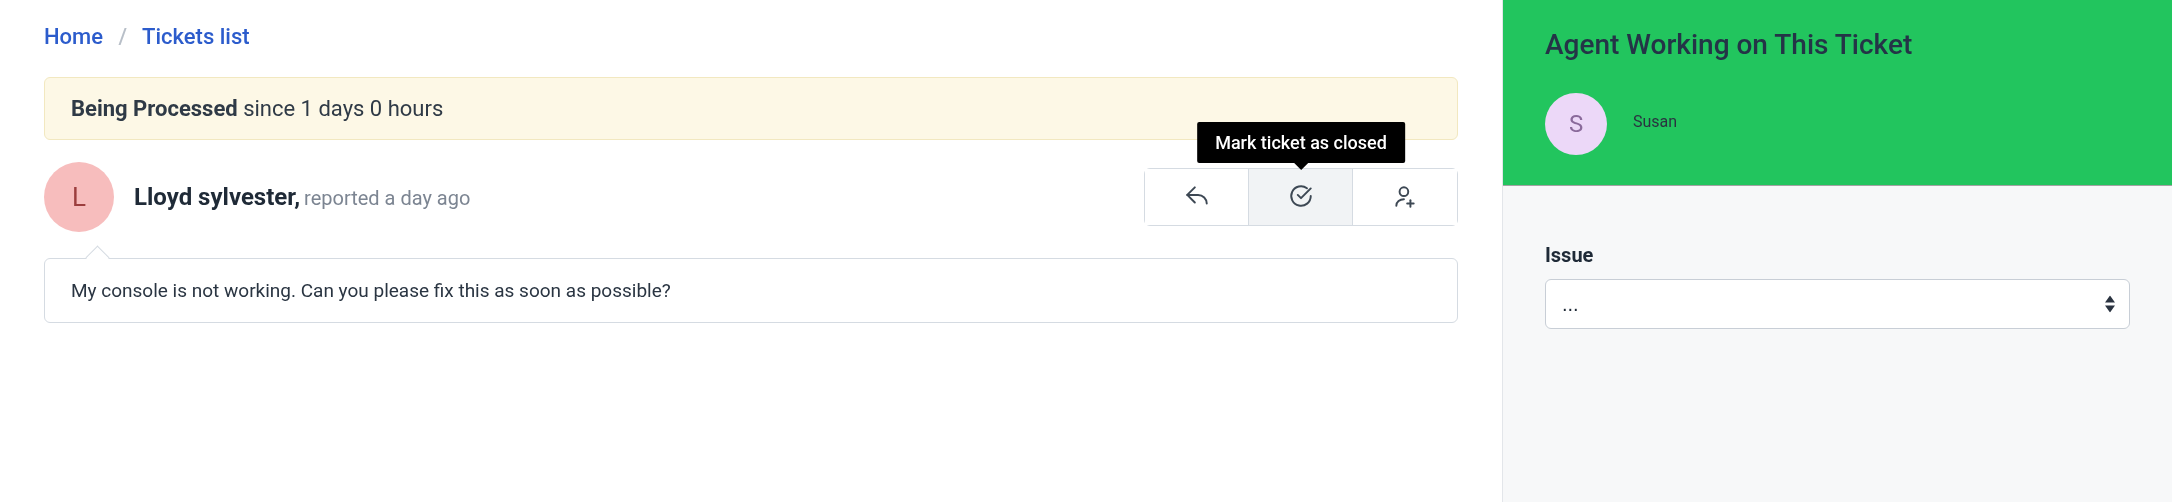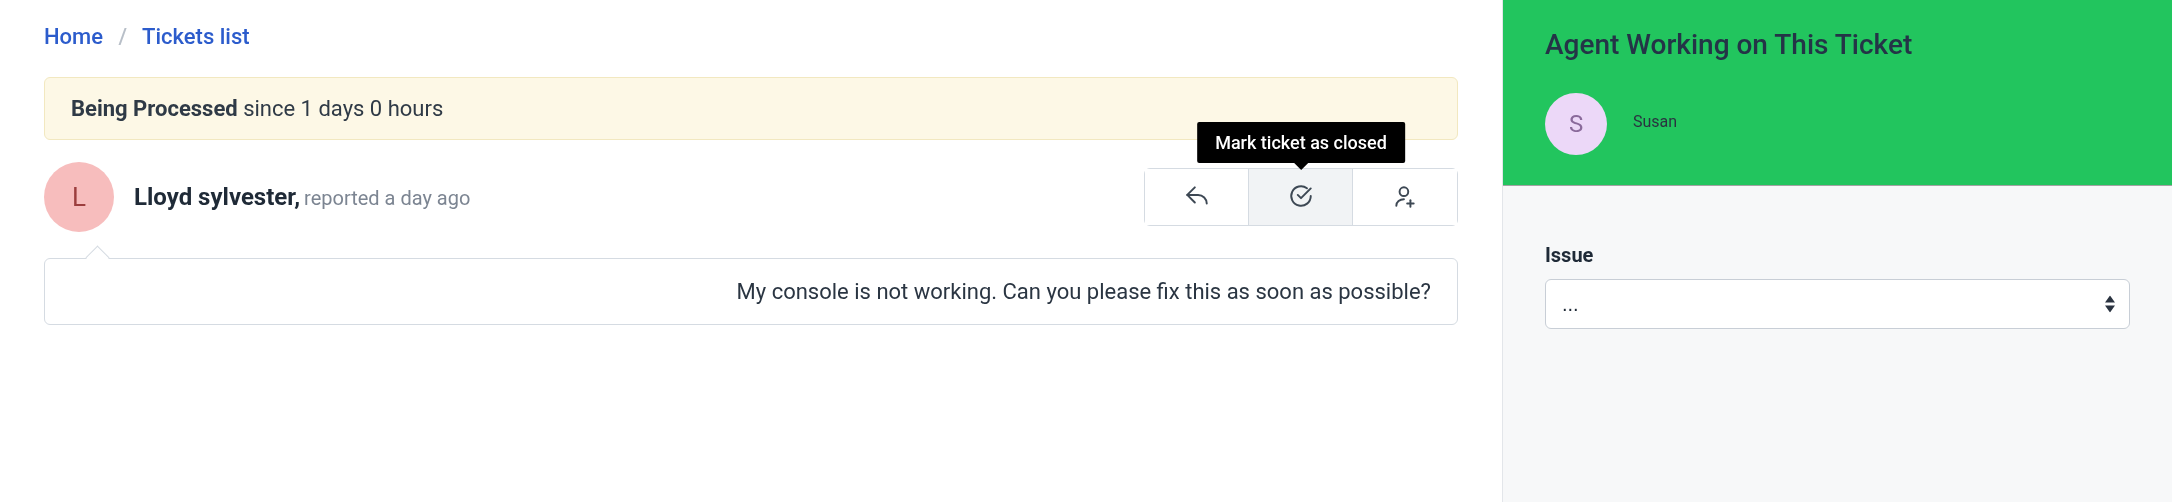--- a/index.html
+++ b/index.html
@@ -136,24 +136,23 @@
       border: 7px solid transparent;
       border-top-color: #000;
     }
 
     
     .message-bubble {
       position: relative;
       border: 1px solid #d5dbe2;
       border-radius: 6px;
       padding: 20px 26px;
-      font-size: 22px;
+      font-size: 19px;
       color: #2a3542;
       background: #fff;
-      text-align: right;
     }
     .message-bubble::before {
       content: "";
       position: absolute;
       top: -10px;
       left: 44px;
       width: 16px;
       height: 16px;
       background: #fff;
       border-left: 1px solid #d5dbe2;

